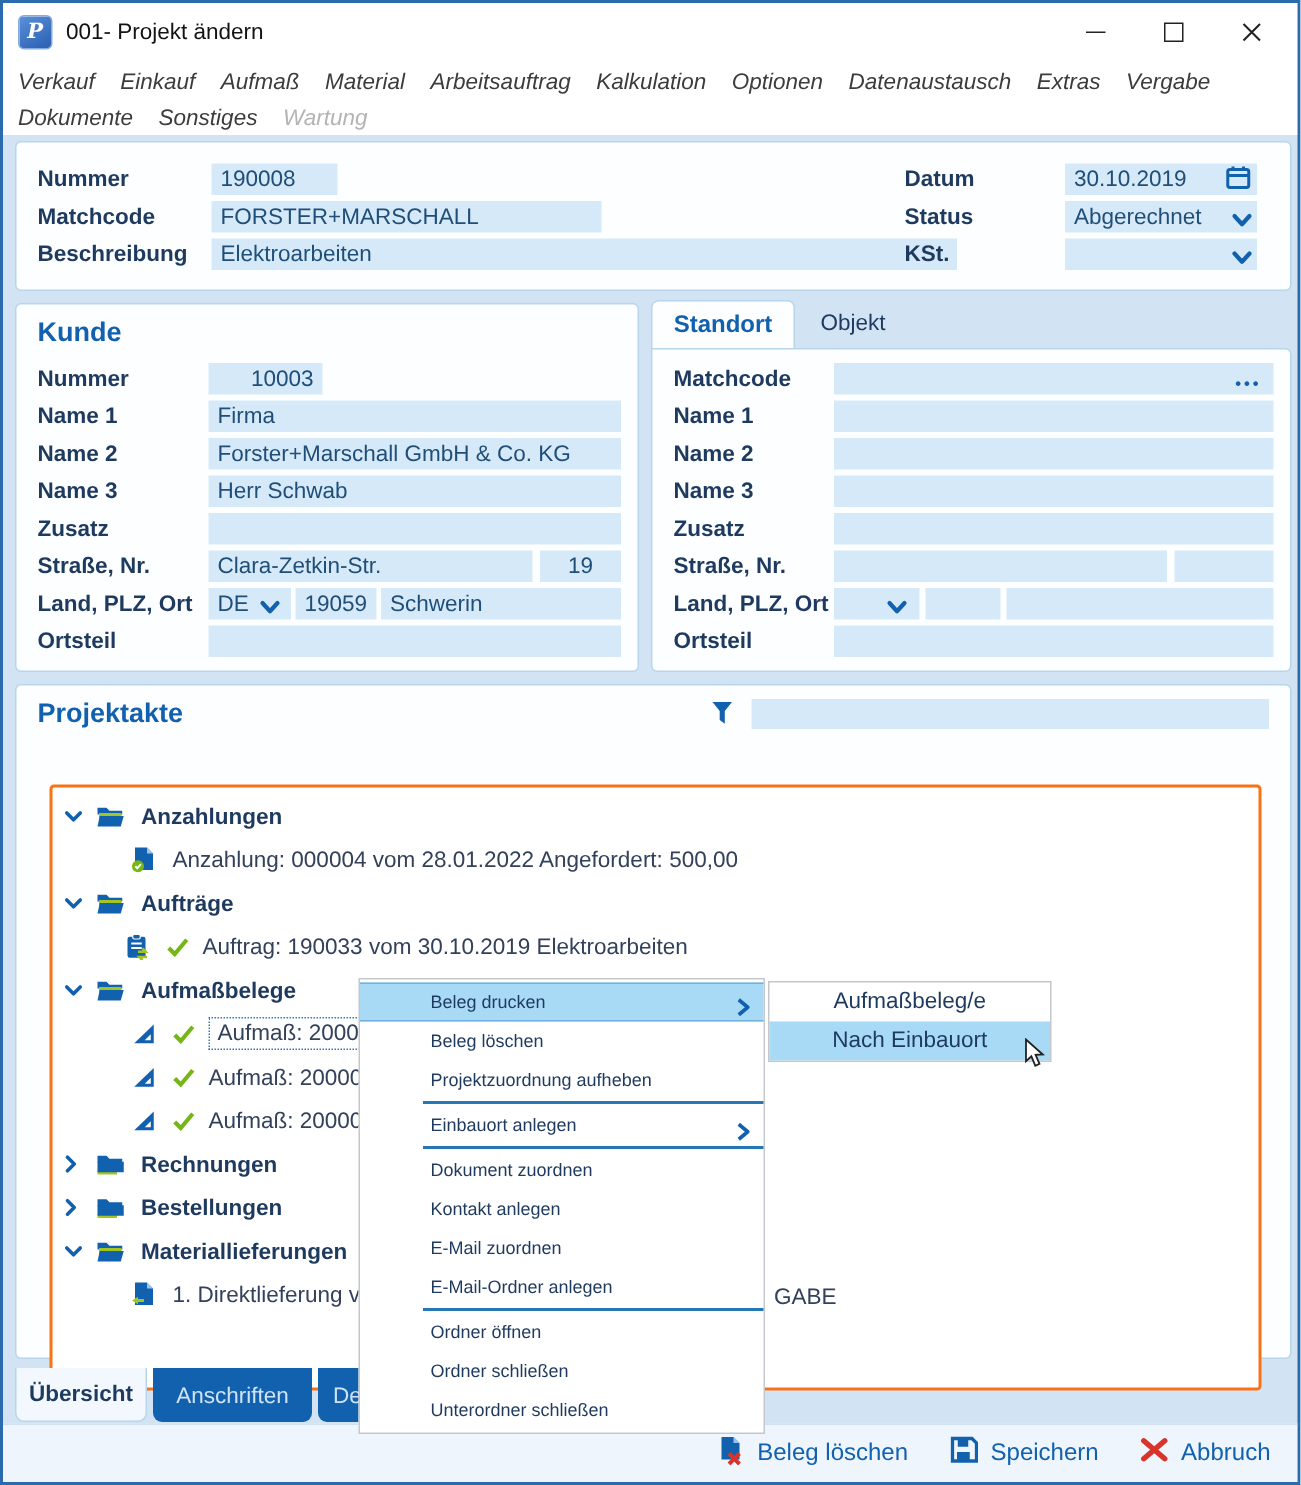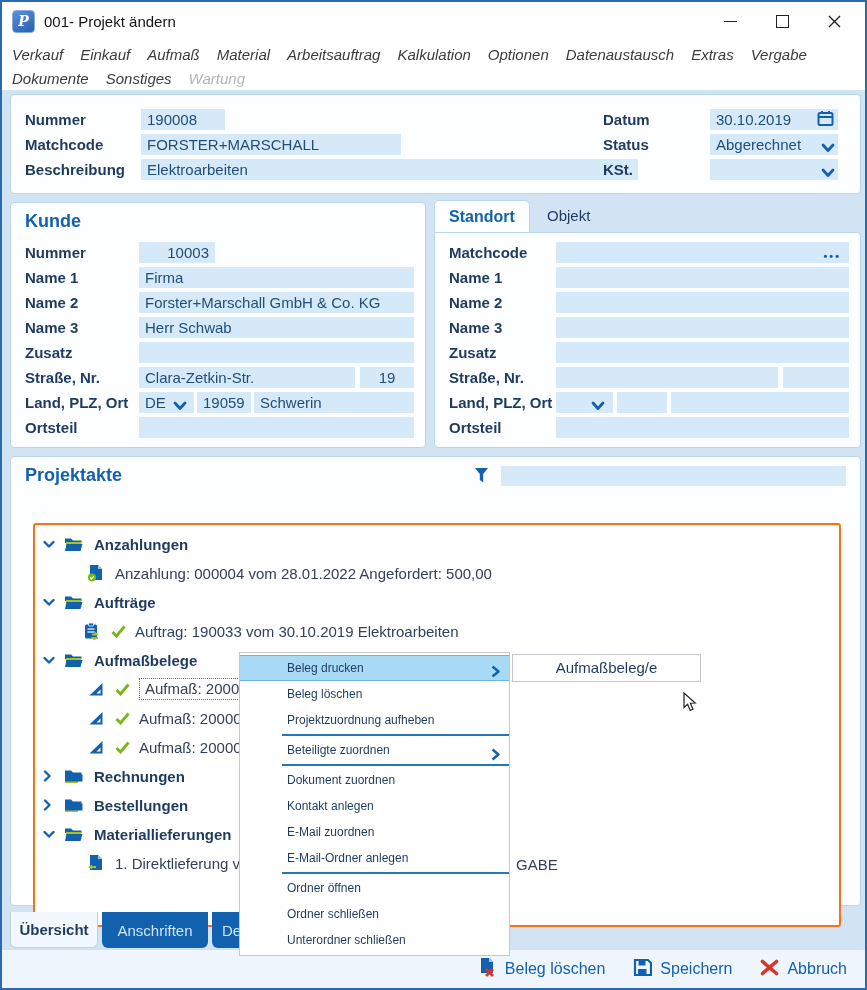--- a/index.html
+++ b/index.html
@@ -434,38 +434,39 @@
 
   <div class="cmenu">
     <div class="citem hl"><span>Beleg drucken</span>
       <span class="carrow"><svg width="9" height="13">
             <path d="M1.5 1.5 L7.5 6.5 L1.5 11.5" stroke="#1261ae" stroke-width="2.4" fill="none" stroke-linejoin="round"></path>
           </svg></span>
     </div>
     <div class="citem"><span>Beleg löschen</span></div>
     <div class="citem"><span>Projektzuordnung aufheben</span></div>
     <div class="msep"></div>
-    <div class="citem"><span>Beteiligte zuordnen</span>
+    <div class="citem"><span>Einbauort anlegen</span>
       <span class="carrow"><svg width="9" height="13">
             <path d="M1.5 1.5 L7.5 6.5 L1.5 11.5" stroke="#1261ae" stroke-width="2.4" fill="none" stroke-linejoin="round"></path>
           </svg></span>
     </div>
     <div class="msep"></div>
     <div class="citem"><span>Dokument zuordnen</span></div>
     <div class="citem"><span>Kontakt anlegen</span></div>
     <div class="citem"><span>E-Mail zuordnen</span></div>
     <div class="citem"><span>E-Mail-Ordner anlegen</span></div>
     <div class="msep"></div>
     <div class="citem"><span>Ordner öffnen</span></div>
     <div class="citem"><span>Ordner schließen</span></div>
     <div class="citem"><span>Unterordner schließen</span></div>
   </div>
 
   <div class="smenu">
     <div class="sitem"><span>Aufmaßbeleg/e</span></div>
+    <div class="sitem hl2"><span>Nach Einbauort</span></div>
   </div>
 
   <div class="cursor">
     <svg width="15" height="21">
         <path d="M1 1 L1 15.5 L4.6 12.2 L7.2 18.5 L10 17.2 L7.4 11.2 L12.2 11 Z" fill="#fff" stroke="#222" stroke-width="1.2"></path>
       </svg>
   </div>
 
 </div>
 

